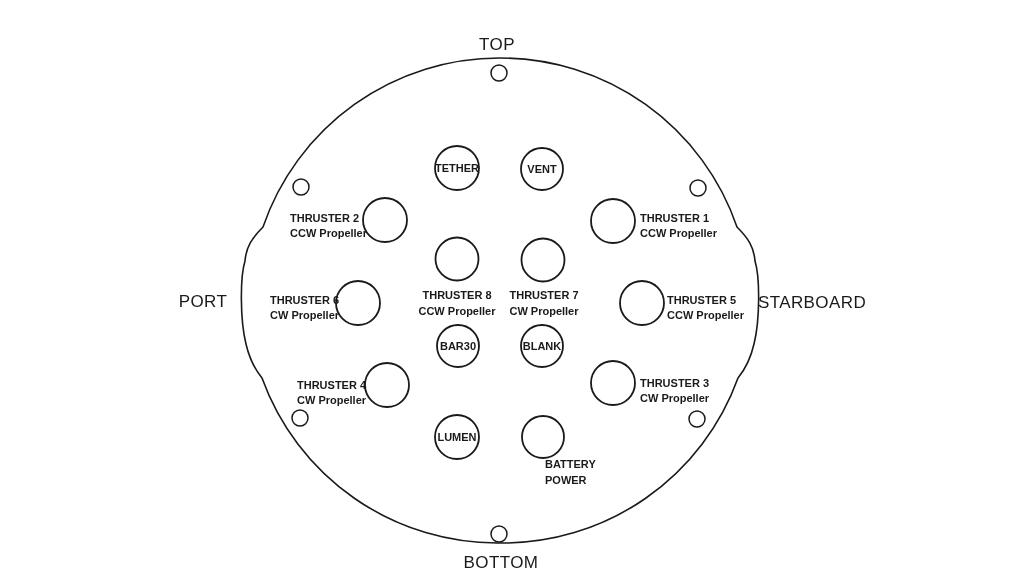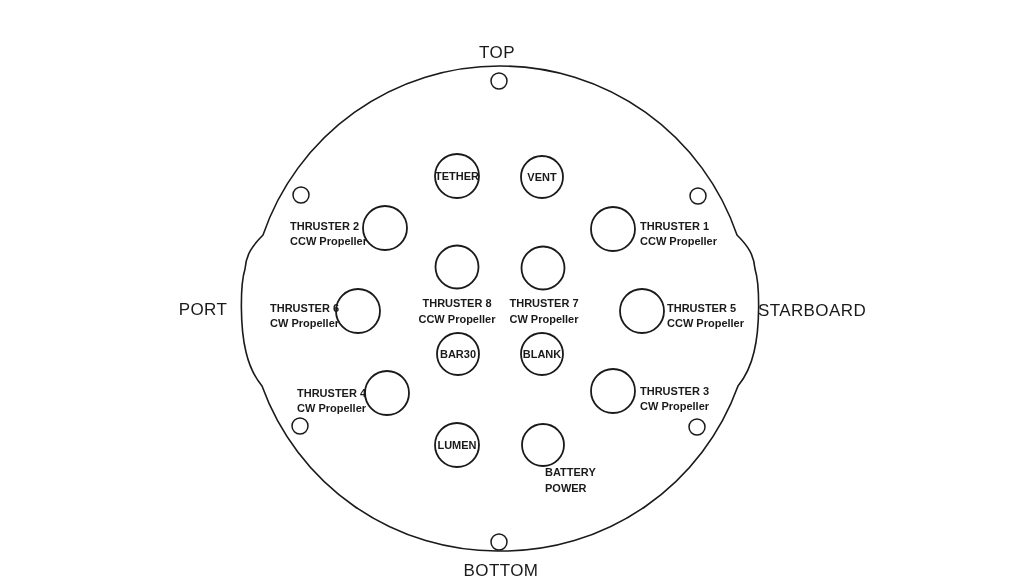--- a/index.html
+++ b/index.html
@@ -9,21 +9,20 @@
     width: 1024px;
     height: 576px;
     overflow: hidden;
     font-family: "Liberation Sans", sans-serif;
   }
   .stage {
     position: relative;
     width: 1024px;
     height: 513px;
     background: #ffffff;
-    margin-top: 8px;
   }
   svg { display: block; }
   .outline {
     fill: none;
     stroke: #1a1a1a;
     stroke-width: 1.6;
   }
   .bolt-hole {
     fill: none;
     stroke: #1a1a1a;

